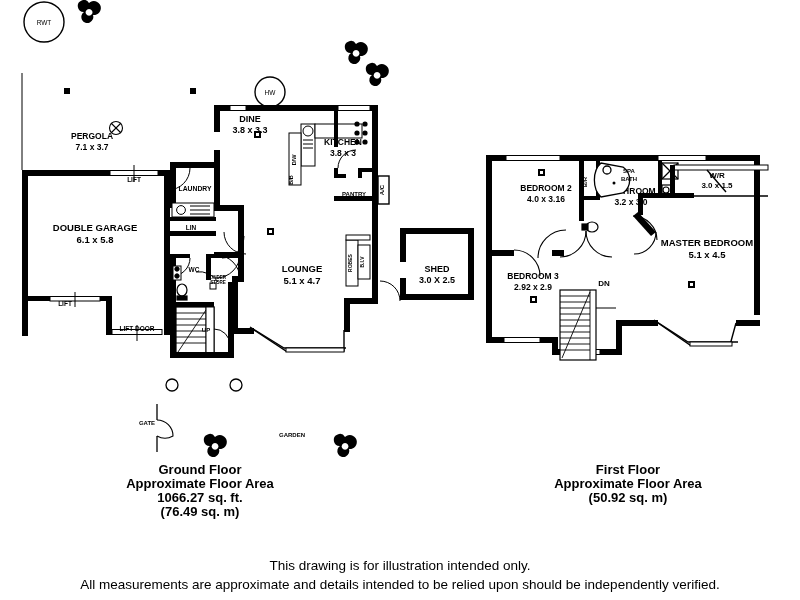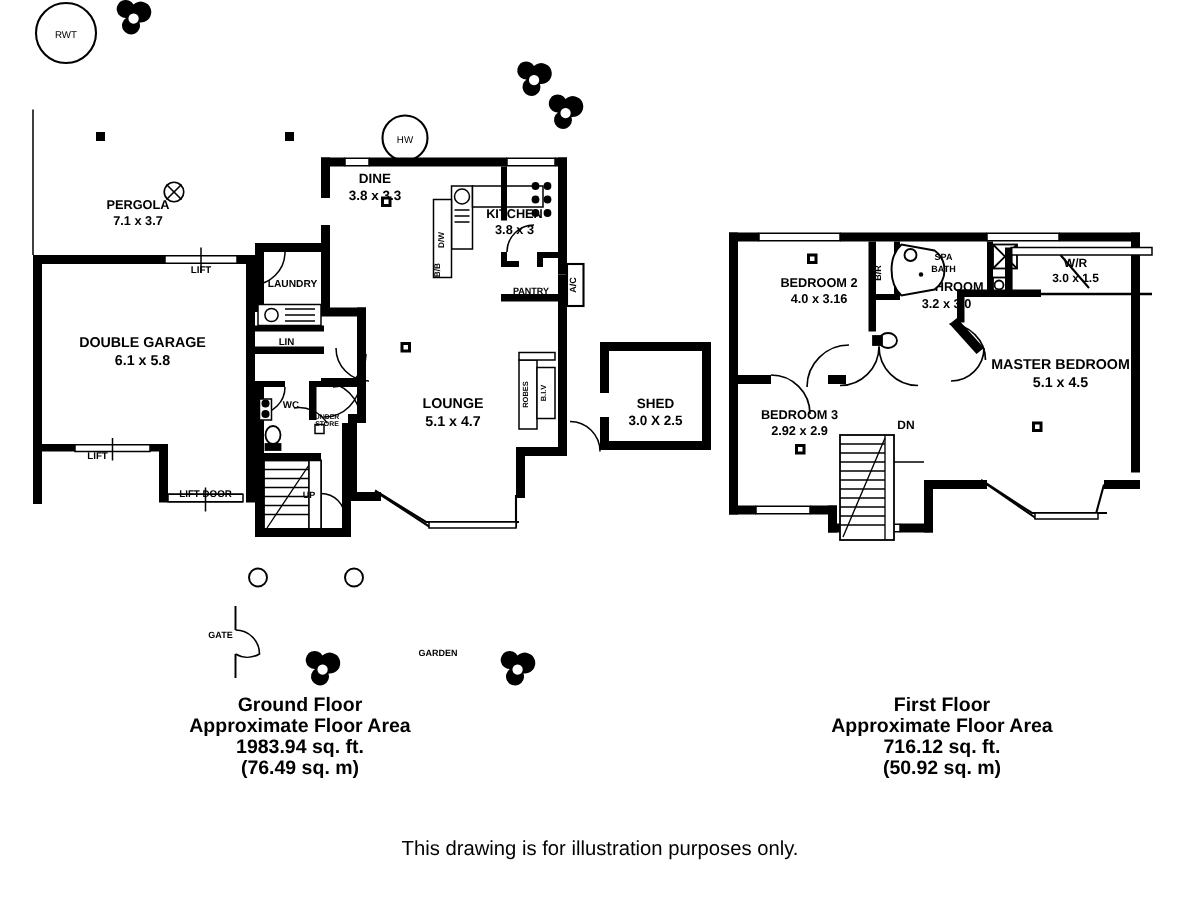--- a/index.html
+++ b/index.html
@@ -436,28 +436,28 @@
 
       <g fill="#000">
         <rect x="468" y="235" width="3" height="42"></rect>
       </g>
     </g>
   </svg>
 
   <div class="cap" id="cap-ground">
     <span class="dline">Ground Floor</span>
     <span class="dline">Approximate Floor Area</span>
-    <span class="dline">1983.94 sq. ft.</span>
+    <span class="dline">1066.27 sq. ft.</span>
     <span class="dline">(76.49 sq. m)</span>
   </div>
 
   <div class="cap" id="cap-first">
     <span class="dline">First Floor</span>
     <span class="dline">Approximate Floor Area</span>
-    <span class="dline">716.12 sq. ft.</span>
     <span class="dline">(50.92 sq. m)</span>
   </div>
 
   <div id="disclaimer">
-    <span class="dline">This drawing is for illustration purposes only.</span>
+    <span class="dline">This drawing is for illustration intended only.</span>
+    <span class="dline">All measurements are approximate and details intended to be relied upon should be independently verified.</span>
   </div>
 
 </div>
 
 </body></html>

